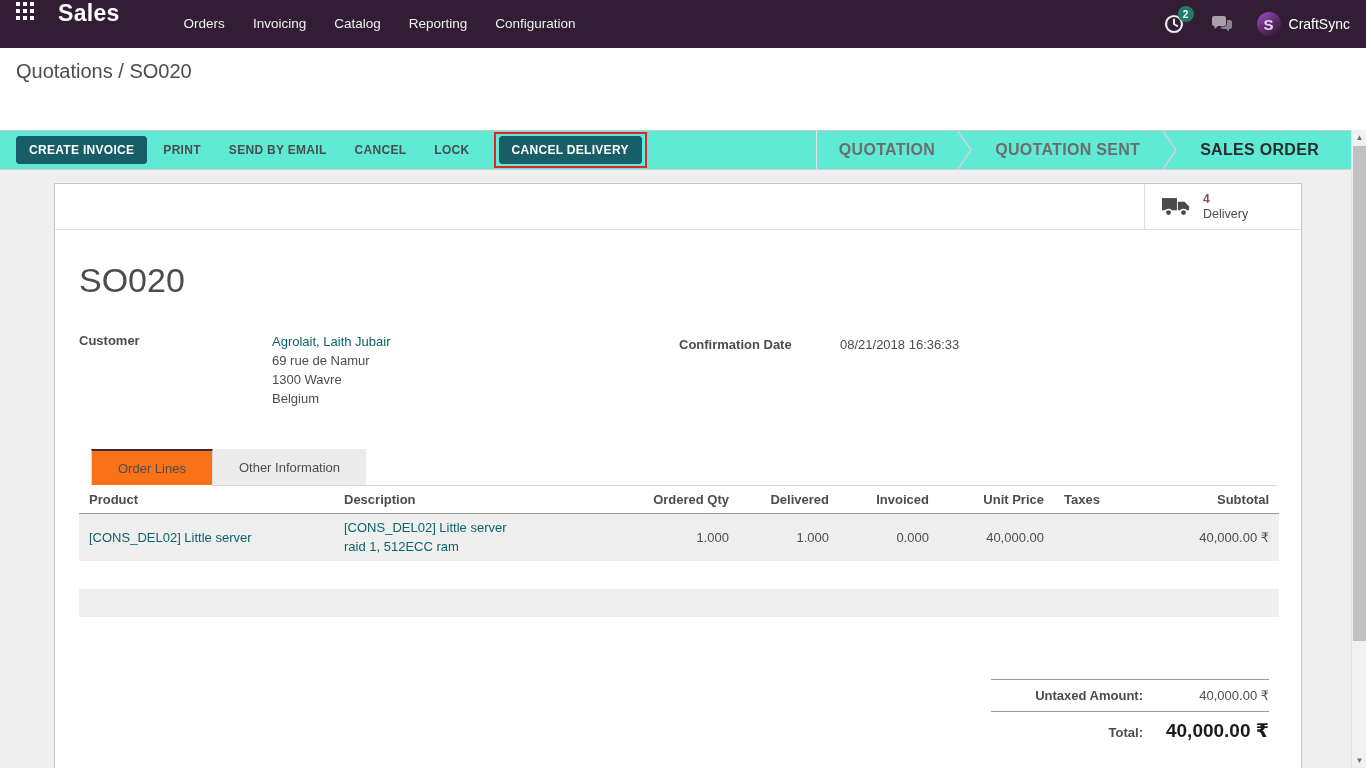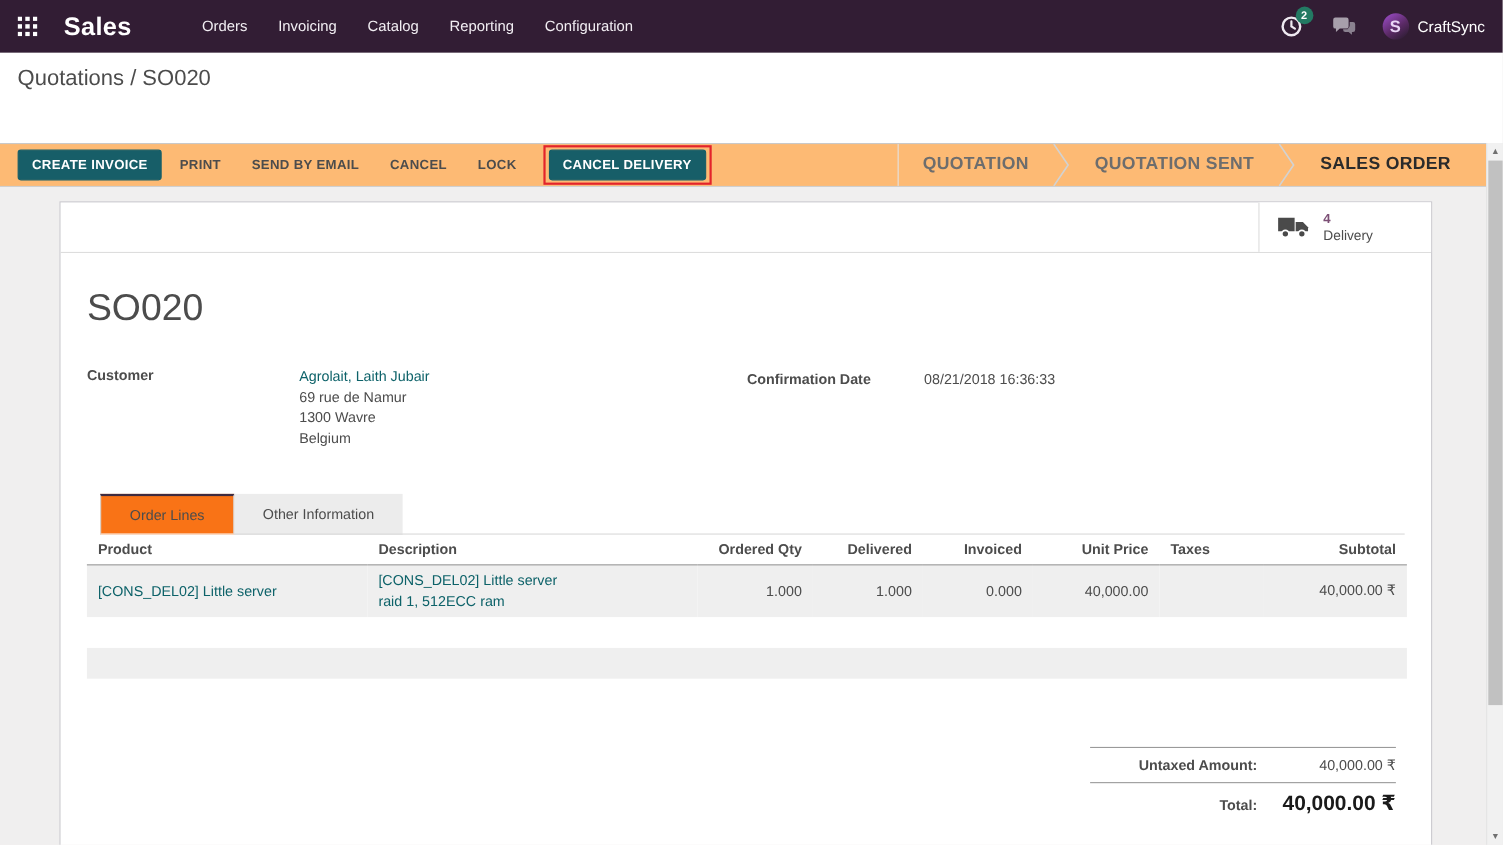--- a/index.html
+++ b/index.html
@@ -1,21 +1,21 @@
 <!DOCTYPE html>
 <html><head>
 <meta charset="utf-8">
 <style>
   * { margin:0; padding:0; box-sizing:border-box; }
   html,body { width:1366px; height:768px; overflow:hidden;
     font-family:"Liberation Sans","DejaVu Sans",sans-serif; background:#f0efef; }
 
   
   .navbar { position:absolute; top:0; left:0; width:1366px; height:48px;
-    background:#321d34; display:flex; align-items:center; padding:0 16px; color:#fff; }
+    background:#321d34; display:flex; padding:0 16px; color:#fff; }
   .apps-btn { width:22px; height:22px; margin-right:20px; cursor:pointer; display:flex; align-items:center; }
   .brand { font-size:23px; font-weight:700; letter-spacing:.3px; margin-right:50px; }
   .nav-menu { display:flex; align-items:center; height:48px; }
   .nav-item { font-size:13.5px; padding:0 14px; line-height:48px; cursor:pointer; color:#f2eef3; }
   .systray { margin-left:auto; display:flex; align-items:center; gap:22px; }
   .sys-icon { position:relative; width:26px; height:26px; display:flex; align-items:center; justify-content:center; cursor:pointer; }
   .badge { position:absolute; top:-5px; right:-7px; background:#237a63; color:#fff;
     font-size:10px; font-weight:700; min-width:16px; height:16px; border-radius:8px;
     display:flex; align-items:center; justify-content:center; padding:0 4px; }
   .user { display:flex; align-items:center; gap:8px; cursor:pointer; }
@@ -36,21 +36,21 @@
     padding:6px 6px; cursor:pointer; letter-spacing:.3px; font-family:"Liberation Sans",sans-serif; }
   .cp-center { position:absolute; left:563px; top:93px; display:flex; gap:20px; align-items:center; }
   .dropdown-toggle { font-size:13px; font-weight:700; color:#4c4c4c; cursor:pointer; display:flex; align-items:center; }
   .caret { display:inline-block; width:0; height:0; border-left:4px solid transparent;
     border-right:4px solid transparent; border-top:4px solid #4c4c4c; margin-left:5px; }
   .pager { position:absolute; right:22px; top:93px; display:flex; align-items:center; gap:14px; }
   .pager-value { font-size:14px; color:#4c4c4c; }
   .pager-arrow { font-size:15px; font-weight:700; color:#222; cursor:pointer; line-height:1; }
 
   
-  .statusbar { position:absolute; top:130px; left:0; width:1351px; height:40px; background:#fdba74;
+  .statusbar { position:absolute; top:130px; left:0; width:1351px; height:40px; background:#5eead4;
     border-top:1px solid #c9c9c9; border-bottom:1px solid #cfcfcf; display:flex; align-items:center; }
   .sb-buttons { display:flex; align-items:center; padding-left:16px; gap:4px; }
   .sb-buttons .btn-plain { margin:0 6px; }
   .red-box { border:2px solid #e3242b; padding:2px 3px; margin-left:8px; display:inline-flex; }
   .steps { margin-left:auto; display:flex; align-items:stretch; height:38px; margin-right:10px; border-left:1px solid #e3e3e3; }
   .step { display:flex; align-items:center; padding:0 22px; font-size:16px; font-weight:700;
     color:#6d6d6d; letter-spacing:.3px; cursor:pointer; white-space:nowrap; }
   .step.active { color:#2b2b2b; }
   .step-sep { width:16px; height:38px; }
 

